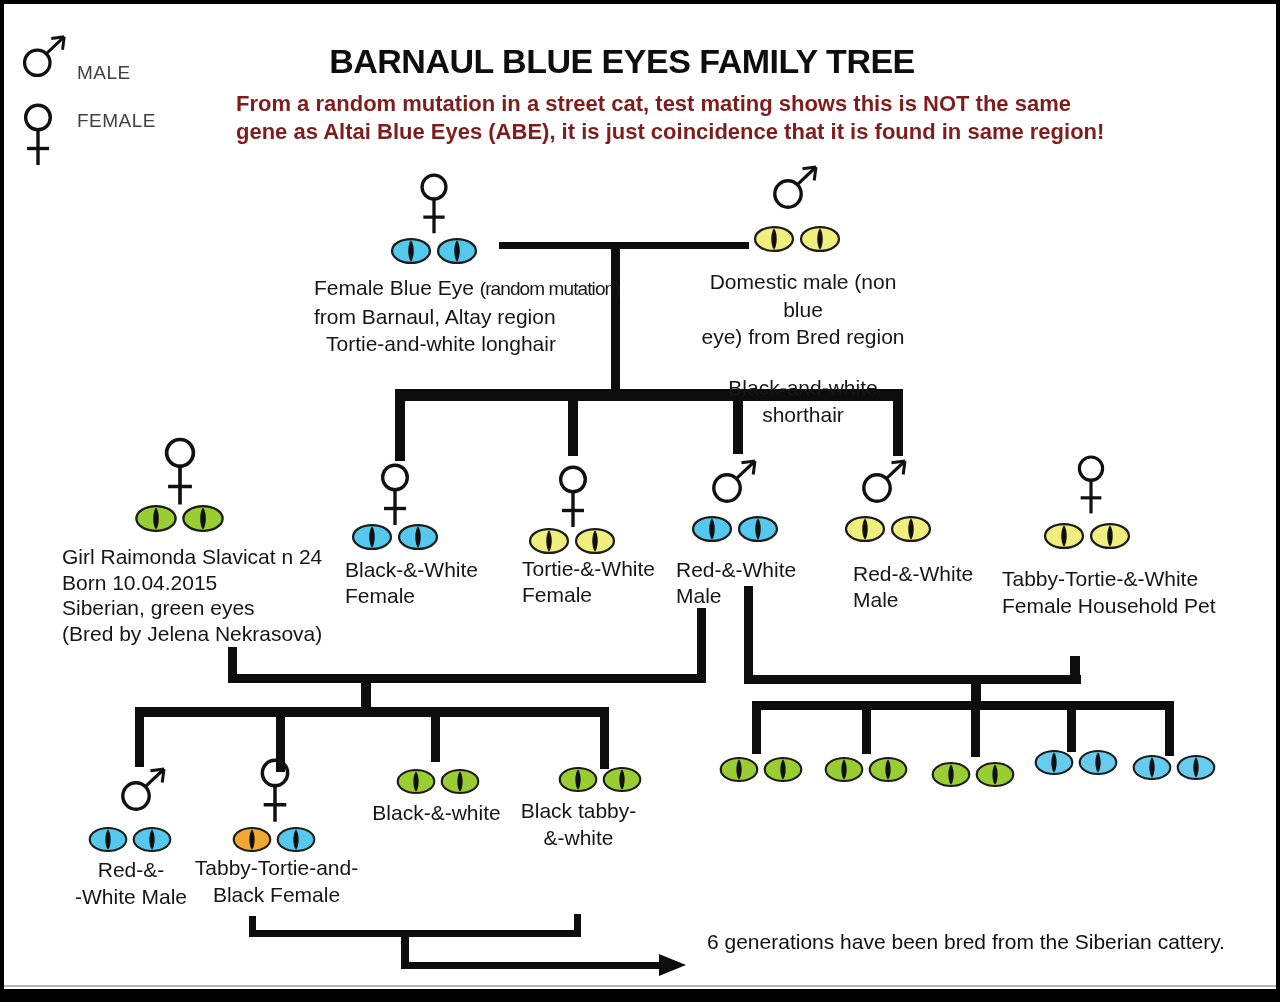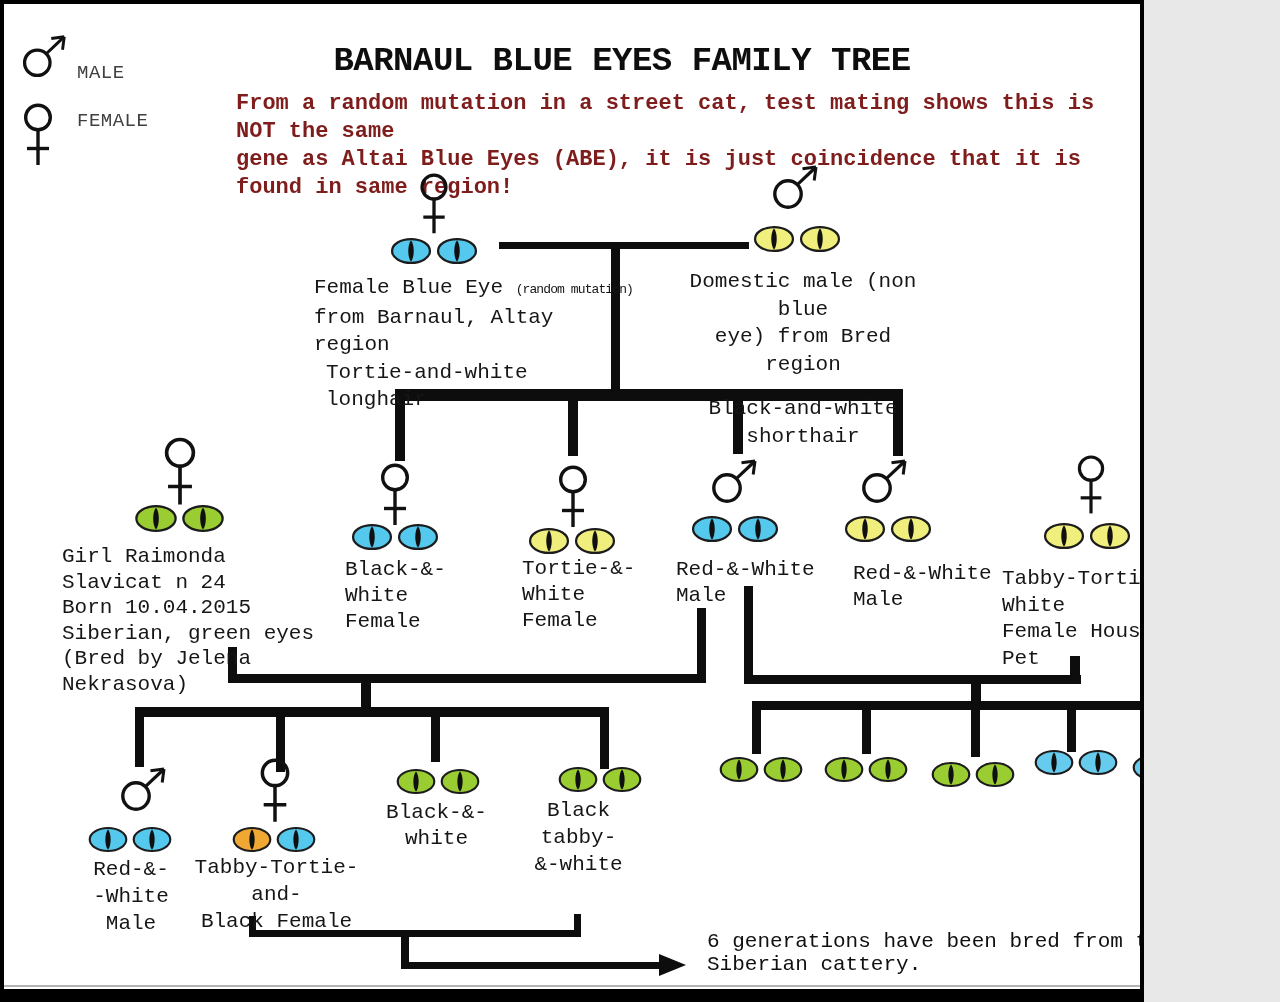--- a/index.html
+++ b/index.html
@@ -1,44 +1,44 @@
 <!DOCTYPE html>
 <html><head>
 <meta charset="utf-8">
 <style>
   html,body{margin:0;padding:0;background:#e8e8e8;}
   .page{
     position:relative;
-    width:1144px;height:1002px;
+    width:1280px;height:1002px;
     background:#ffffff;
     border:4px solid #000;
     border-bottom:13px solid #000;
     box-sizing:border-box;
     overflow:hidden;
-    font-family:Liberation Mono, monospace;
+    font-family:Liberation Sans, sans-serif;
     color:#161616;
   }
   .ln{position:absolute;background:#0d0d0d;}
   .title{
     position:absolute;left:210px;top:38px;width:816px;
     text-align:center;font-size:34px;font-weight:700;letter-spacing:-0.5px;
     color:#0e0e0e;
   }
   .subtitle{
     position:absolute;left:232px;top:86px;width:900px;
     font-size:22px;font-weight:700;line-height:28px;color:#7f1d1d;
   }
   .legend-label{
     position:absolute;font-size:19px;color:#404040;letter-spacing:0.5px;
   }
   .lbl{position:absolute;font-size:21px;line-height:26px;color:#161616;}
   .ctr{text-align:center;}
-  .note{font-size:13px;letter-spacing:-0.9px;}
+  .note{font-size:19px;letter-spacing:-0.9px;}
   .indent{padding-left:12px;}
-  .gap-top{margin-top:17px;}
+  .gap-top{margin-top:23px;}
   .eyes{position:absolute;display:flex;gap:4px;align-items:center;}
   .eye{display:block;}
   .sym{position:absolute;}
   .footnote{
     position:absolute;left:703px;top:878px;width:545px;
     font-size:21px;line-height:23.8px;color:#101010;white-space:pre-wrap;
   }
   .arrowhead{
     position:absolute;width:0;height:0;
     border-top:11px solid transparent;border-bottom:11px solid transparent;

